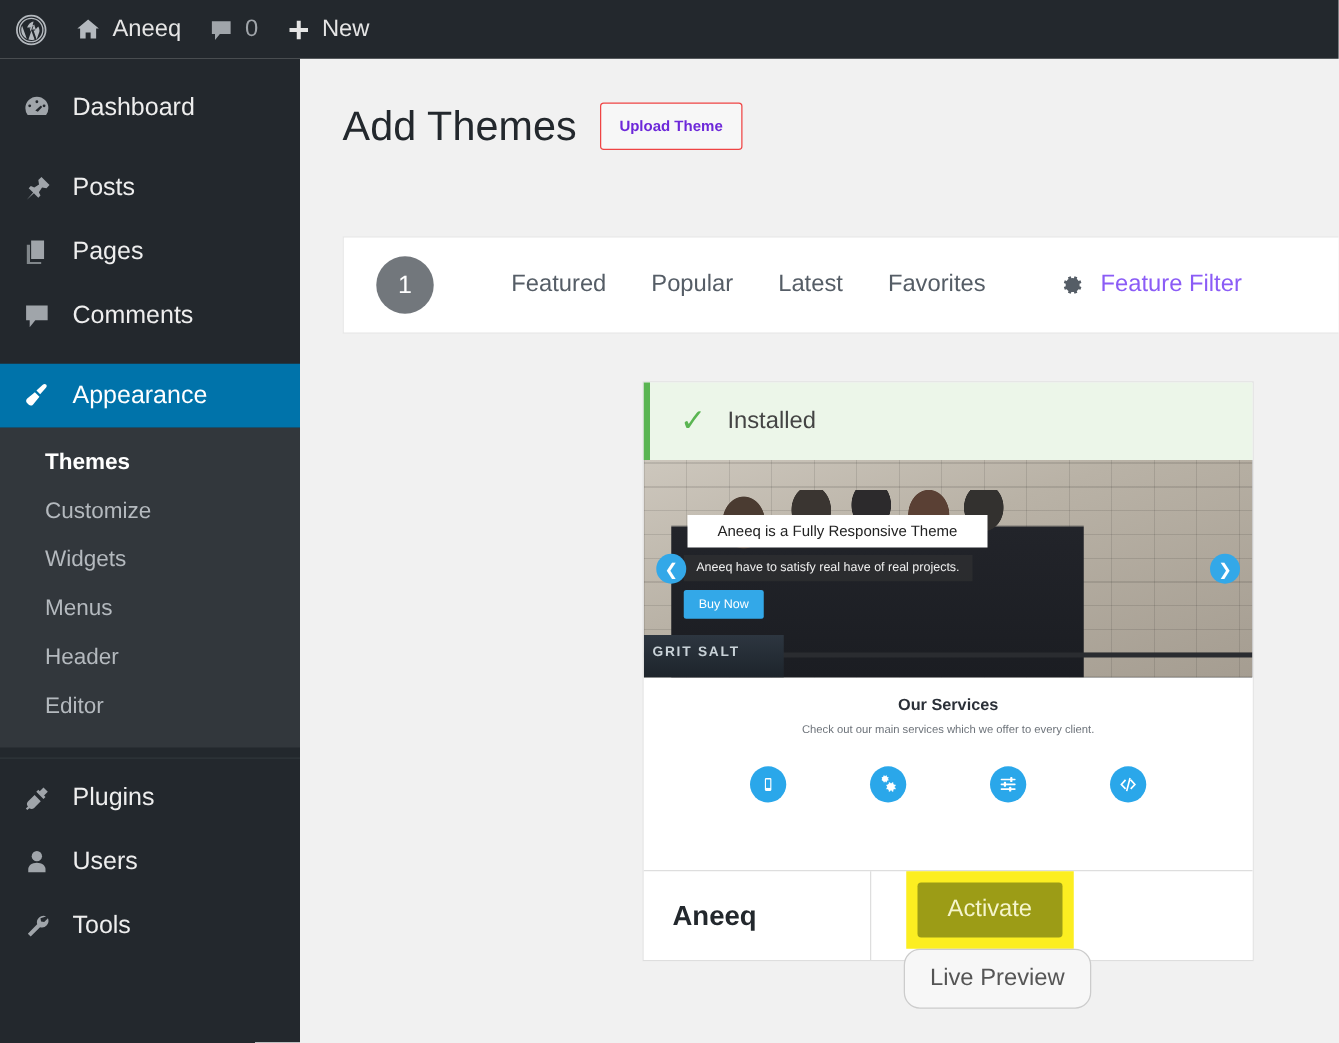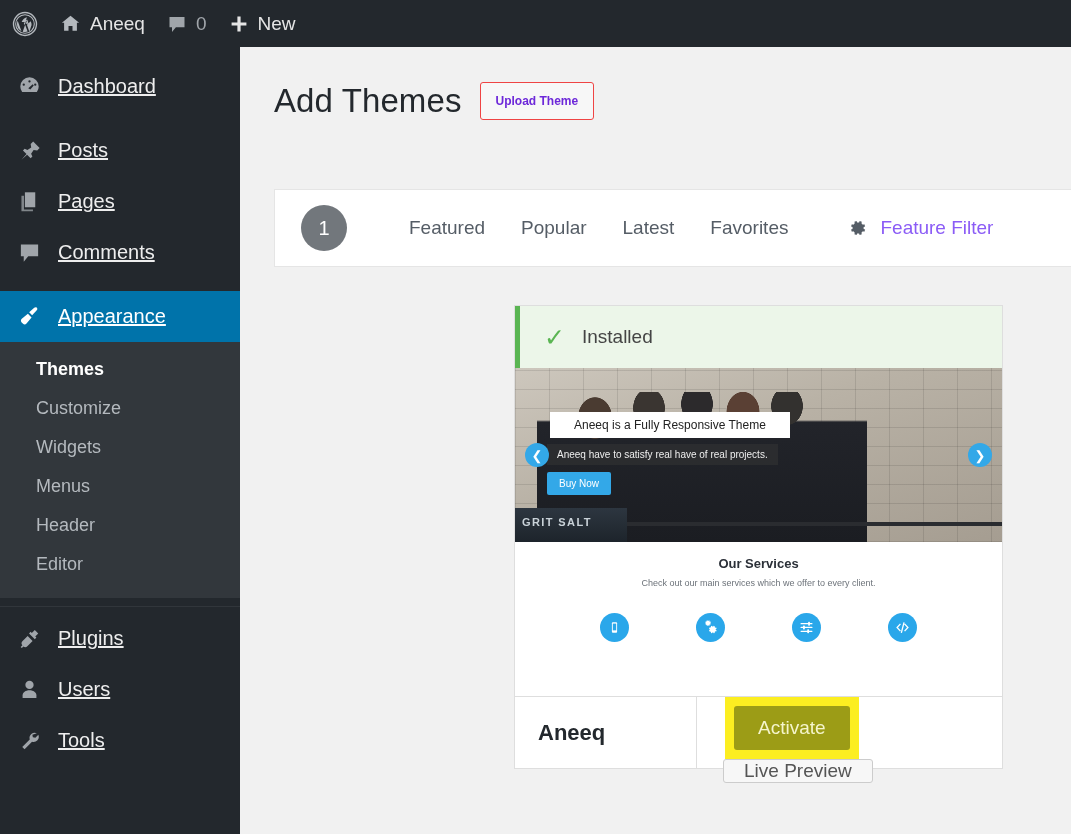--- a/index.html
+++ b/index.html
@@ -28,21 +28,21 @@
 
   
   #sidebar {
     position: absolute; top: 47px; left: 0; width: 240px; height: 787px;
     background: #23282d; z-index: 30;
   }
   .menu-top { padding-top: 14px; }
   .menu-item {
     display: flex; align-items: center; gap: 14px;
     height: 51px; padding-left: 14px;
-    color: #eee; font-size: 20px; cursor: pointer; position: relative; text-decoration: underline;
+    color: #eee; font-size: 20px; cursor: pointer; position: relative;
   }
   .menu-item .mi-ico {
     width: 30px; display: flex; align-items: center; justify-content: center;
     flex: none;
   }
   .menu-item .mi-ico svg { display: block; fill: #a0a5aa; }
   .menu-item.current { background: #0073aa; color: #fff; }
   .menu-item.current .mi-ico svg { fill: #fff; }
   .menu-arrow {
     position: absolute; right: -12px; top: 50%; transform: translateY(-50%);
@@ -198,22 +198,22 @@
     font-size: 22px; font-weight: bold; color: #23282d;
     border-right: 1px solid #dedede;
   }
   .foot-actions { display: flex; align-items: center; gap: 0; padding-left: 14px; flex-direction: column; }
   .hl-wrap { background: #fcee21; padding: 9px; display: inline-flex; }
   .activate-btn {
     background: #9c9c16; color: #f5f5cc; border: none; border-radius: 3px;
     font-size: 19px; padding: 11px 24px; cursor: pointer;
   }
   .preview-btn {
-    background: #f7f7f7; border: 1px solid #ccc; border-radius: 3px;
-    color: #555; font-size: 19px; padding: 0 20px; cursor: pointer;
+    background: #f7f7f7; border: 1px solid #ccc; border-radius: 13px;
+    color: #555; font-size: 19px; padding: 12px 20px; cursor: pointer;
     margin-left: 12px;
   }
 </style>
 </head>
 <body>
 
 <div id="adminbar">
   <div class="ab-item">
     <span class="ab-ico">
       <svg width="26" height="26" viewBox="0 0 24 24">

